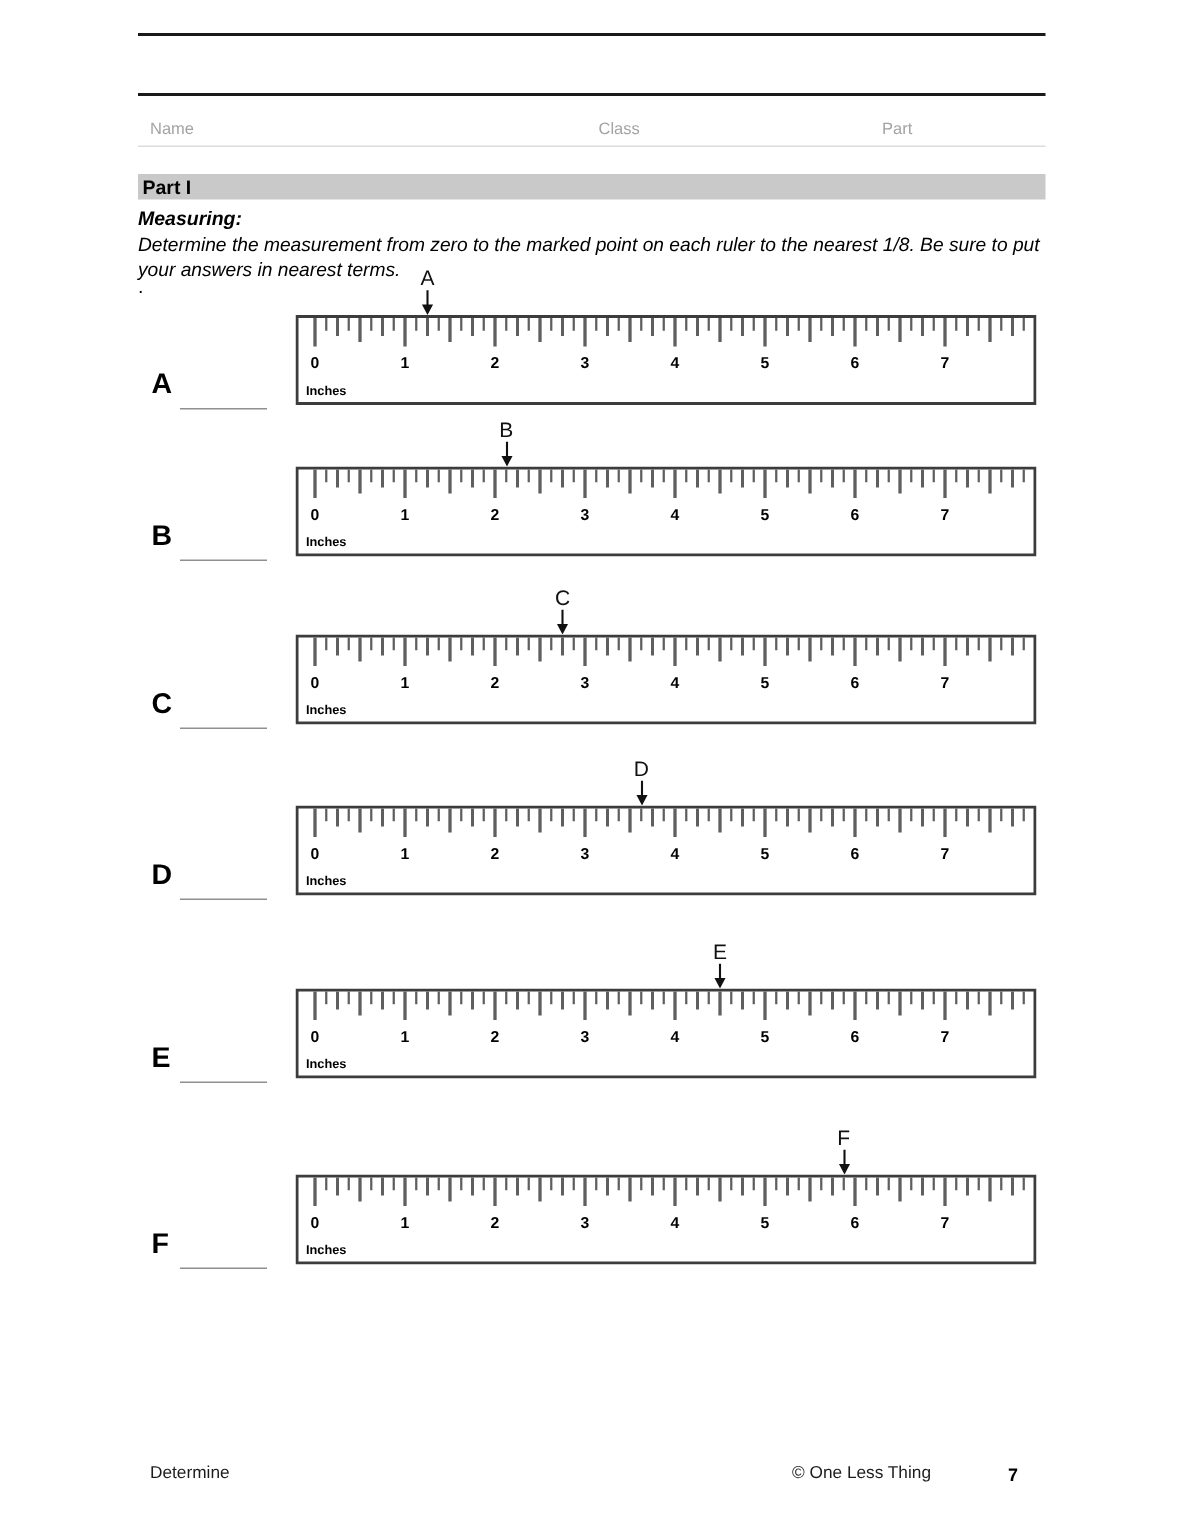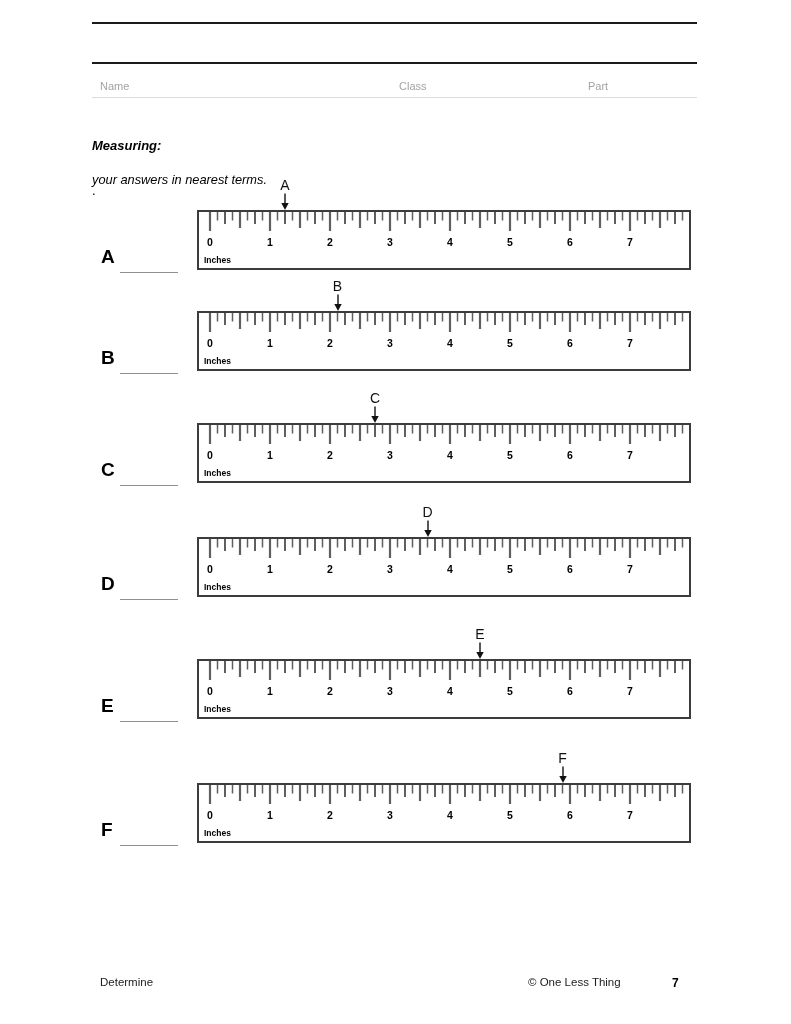--- a/index.html
+++ b/index.html
@@ -45,22 +45,26 @@
 <div class="page">
 
   <div class="abs content-rule" style="top:22px"></div>
   <div class="abs content-rule" style="top:62px"></div>
 
   <span class="abs field-label" style="left:100px">Name</span>
   <span class="abs field-label" style="left:399px">Class</span>
   <span class="abs field-label" style="left:588px">Part</span>
   <div class="abs fields-rule"></div>
 
+  <div class="abs section-bar">
+    <span class="section-label">Part I</span>
+  </div>
 
   <div class="abs directions-label">Measuring:</div>
+  <div class="abs directions-line" style="top:155px">Determine the measurement from zero to the marked point on each ruler to the nearest 1/8. Be sure to put</div>
   <div class="abs directions-line" style="top:172px">your answers in nearest terms.</div>
   <div class="abs stray-period">.</div>
 
   <div id="rulers">
       <div class="abs big-letter" style="left:101px; top:247px">A</div>
       <div class="abs answer-blank" style="left:120px; top:272px"></div>
       <div class="abs pointer" style="left:273px; top:177px"><div class="pointer-letter" style="">A</div><svg width="24" height="17">
           <line x1="12" y1="0.5" x2="12" y2="11" stroke="#111" stroke-width="1.4"></line>
           <polygon points="8.3,10 15.7,10 12,17" fill="#111"></polygon>
         </svg></div>

